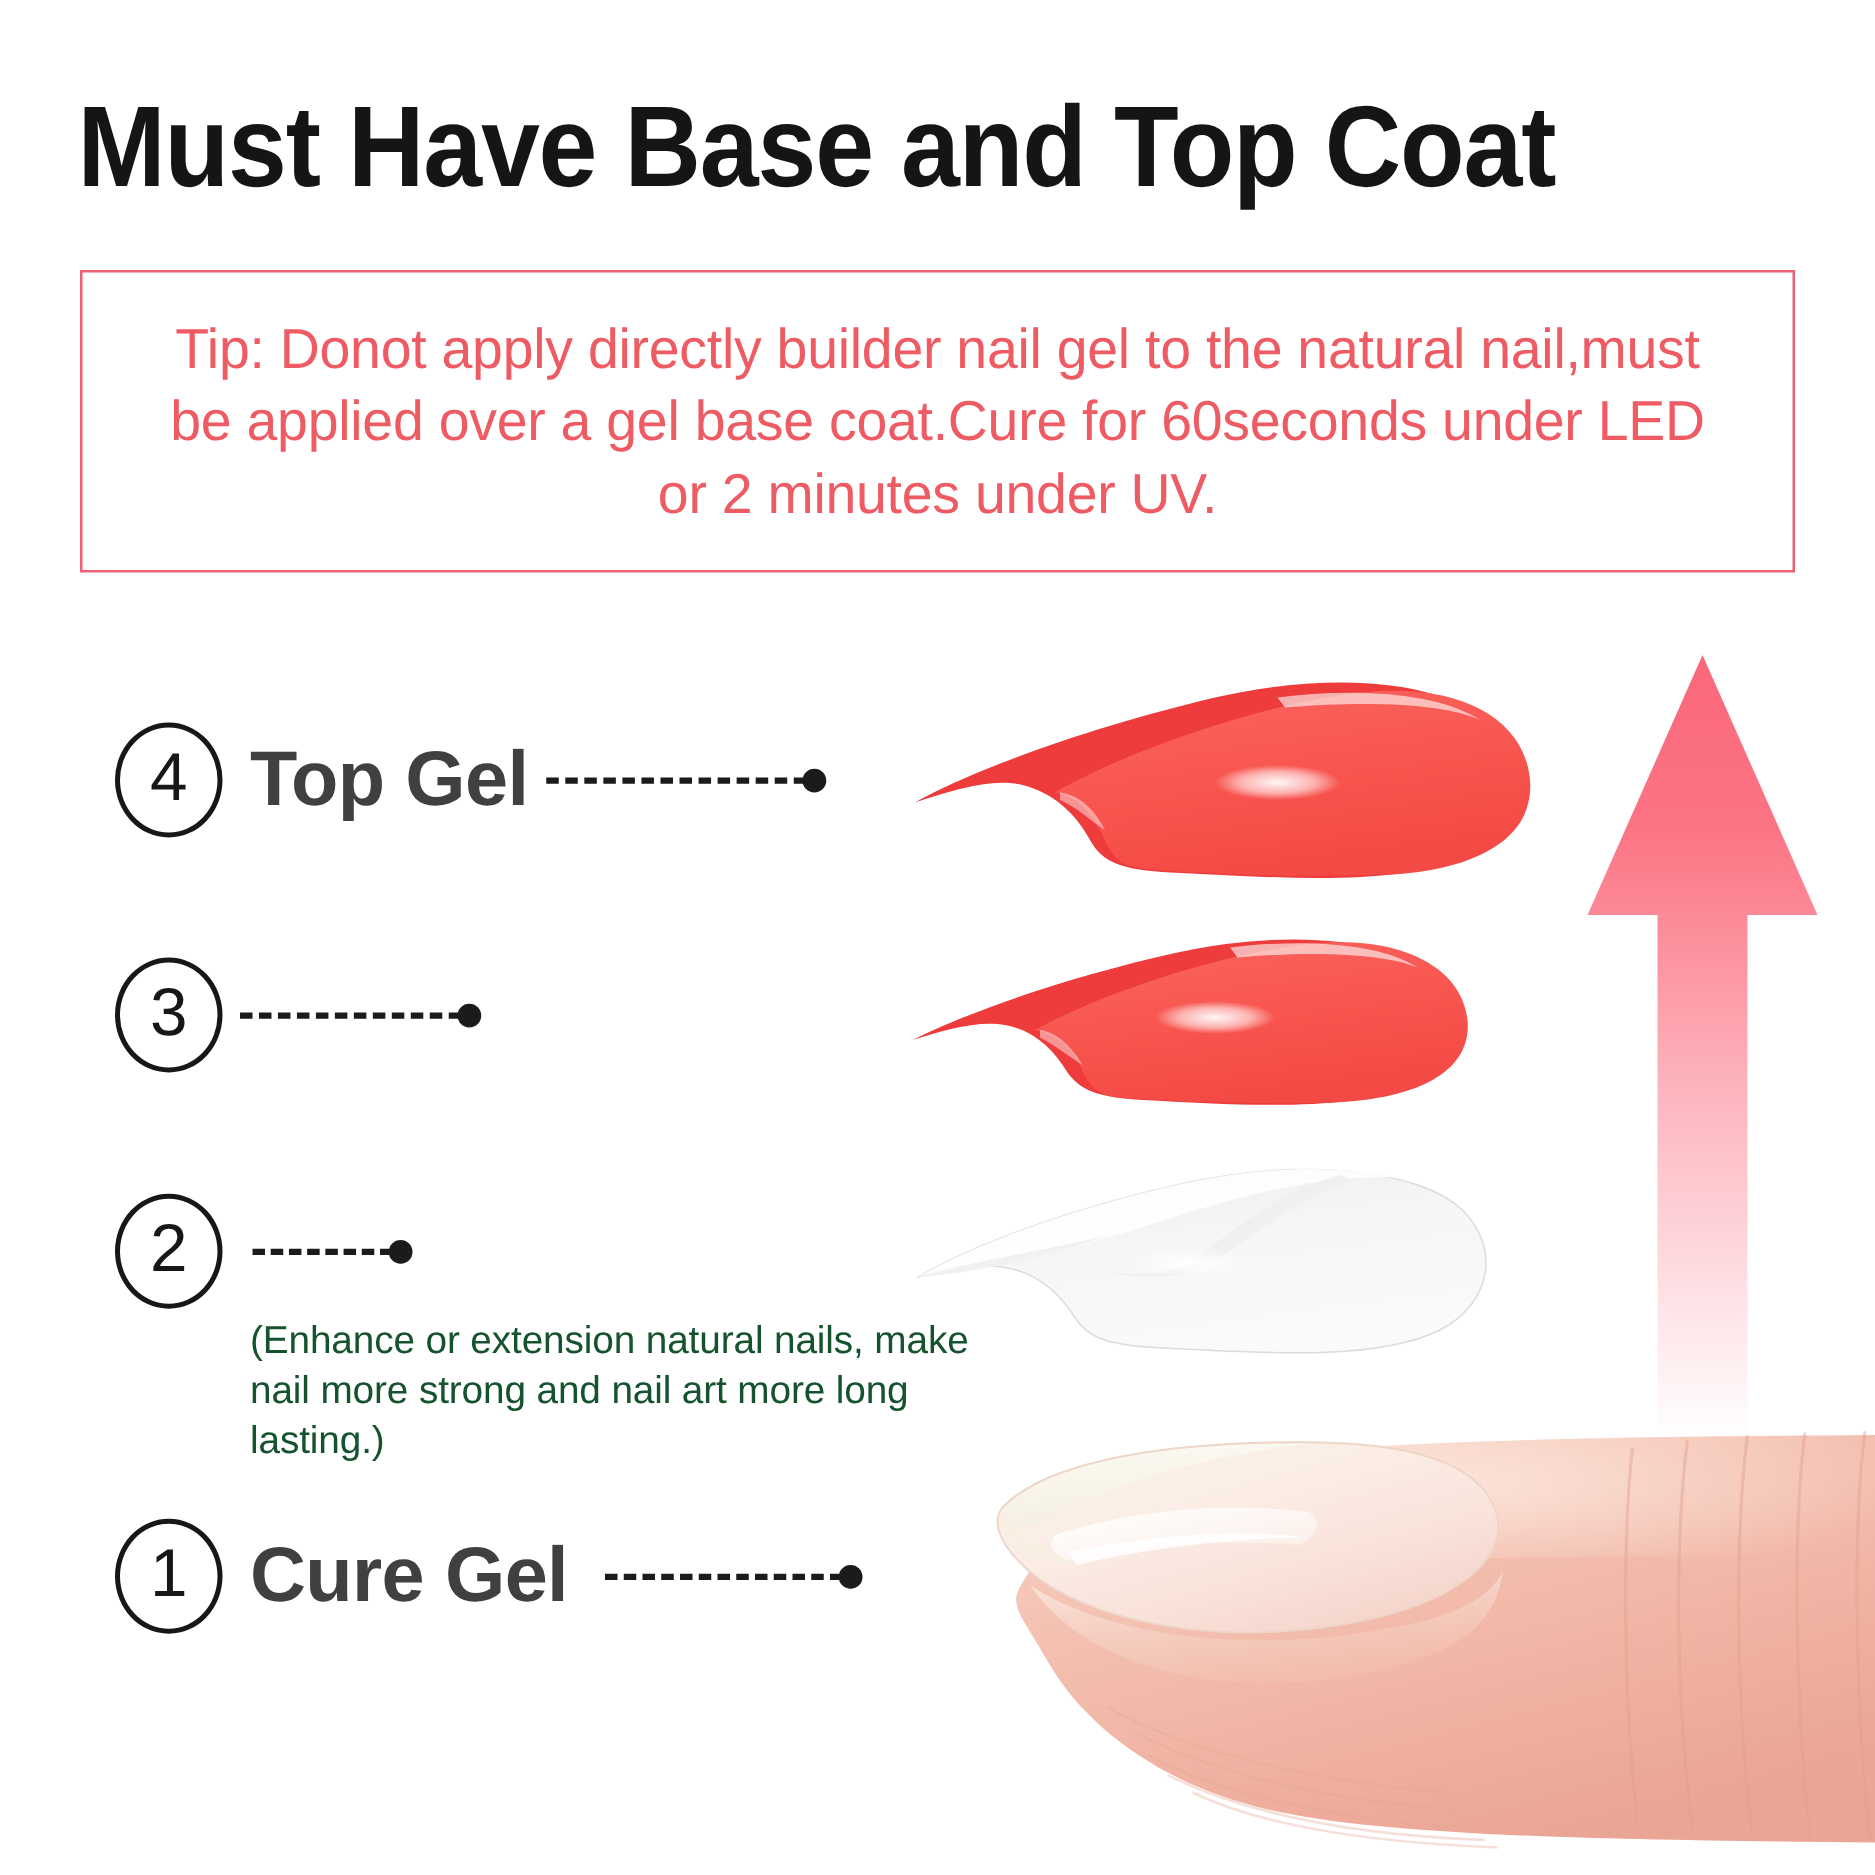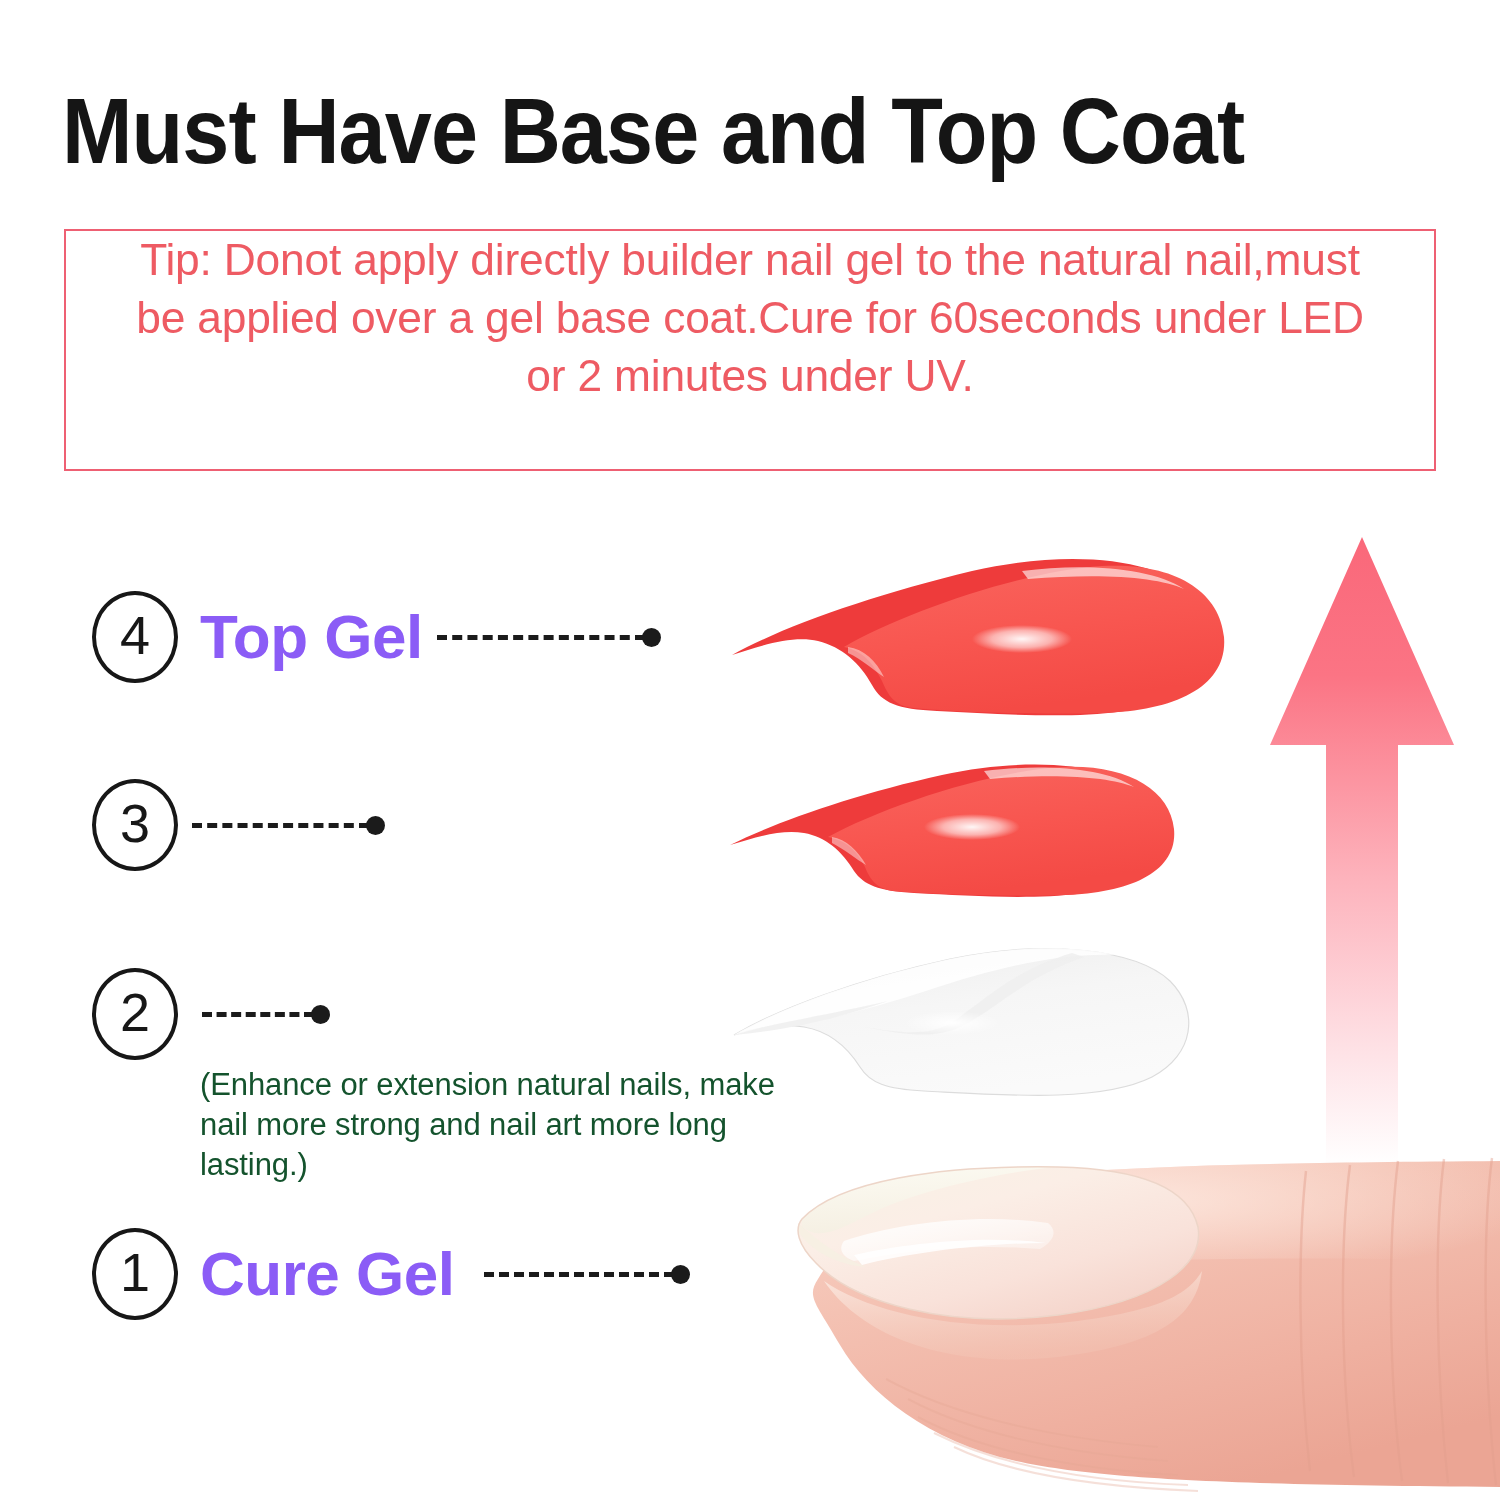--- a/index.html
+++ b/index.html
@@ -13,21 +13,20 @@
     position: relative;
     overflow: hidden;
     font-family: "Liberation Sans", sans-serif;
     -webkit-font-smoothing: antialiased;
   }
 
   .page {
     position: absolute;
     inset: 0;
     background: #ffffff;
-    margin-top: 13px;
   }
 
   
   .title {
     position: absolute;
     left: 62px;
     top: 66px;
     width: 1380px;
     font-family: "Liberation Sans", sans-serif;
     font-weight: 700;
@@ -44,21 +43,21 @@
   .tip-box {
     position: absolute;
     left: 64px;
     top: 216px;
     width: 1372px;
     height: 242px;
     box-sizing: border-box;
     border: 2px solid #EE6073;
     background: #ffffff;
     display: flex;
-    align-items: flex-start;
+    align-items: center;
     justify-content: center;
   }
   .tip-text {
     width: 1290px;
     text-align: center;
     color: #EE5B63;
     font-size: 45px;
     line-height: 58px;
     font-weight: 400;
     letter-spacing: -0.2px;
@@ -100,21 +99,21 @@
     color: #171717;
     line-height: 1;
     flex: 0 0 auto;
     padding-bottom: 4px;
   }
 
   .step-label {
     margin-left: 22px;
     font-size: 62px;
     font-weight: 700;
-    color: #8b5cf6;
+    color: #404040;
     line-height: 1;
     white-space: nowrap;
     letter-spacing: -0.5px;
   }
 
   .leader {
     display: flex;
     align-items: center;
     height: 20px;
     margin-left: 14px;

